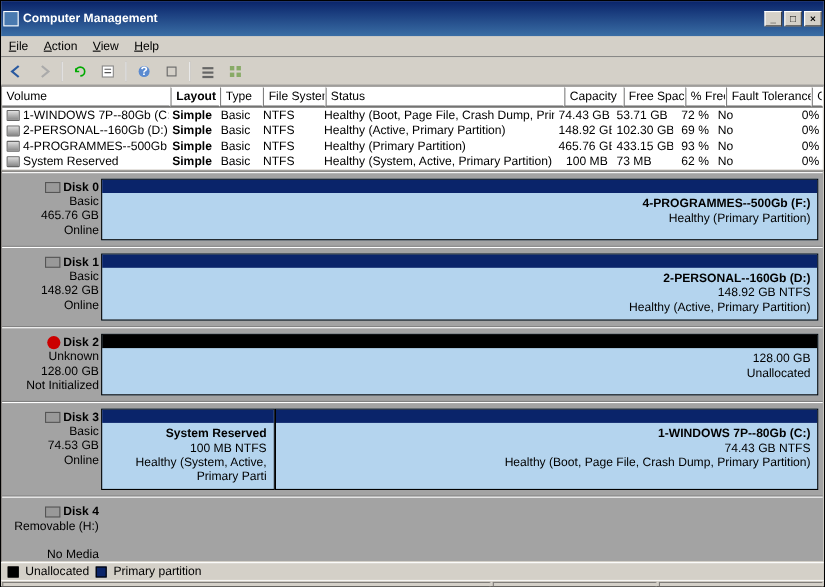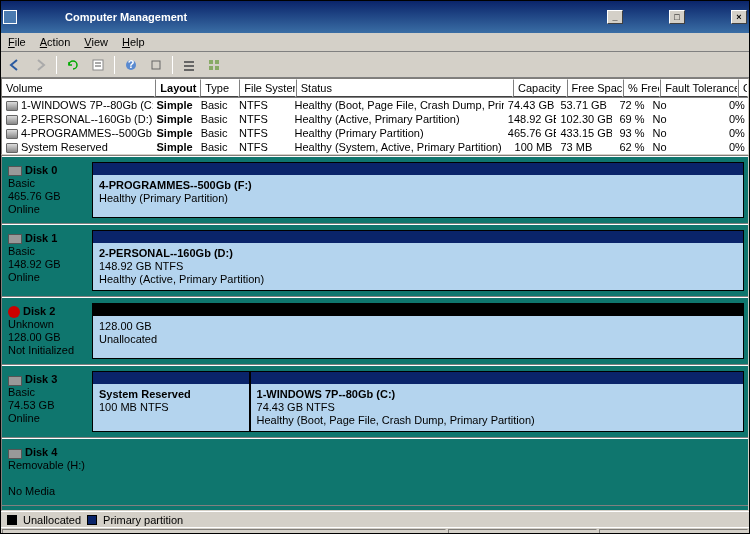--- a/index.html
+++ b/index.html
@@ -1,35 +1,35 @@
 <!DOCTYPE html>
 <html><head>
 <meta charset="utf-8">
 <style>
 * { box-sizing: border-box; margin: 0; padding: 0; font-family: Tahoma, sans-serif; font-size: 11px; }
 body { background: #d4d0c8; width: 750px; height: 534px; overflow: hidden; border: 1px solid #000; }
-.titlebar { background: linear-gradient(#0a246a, #3a6ea5); color: #fff; height: 20px; display: flex; align-items: center; padding: 16px 2px; font-weight: bold; gap: 44px; }
+.titlebar { background: linear-gradient(#0a246a, #3a6ea5); color: #fff; height: 20px; display: flex; align-items: center; padding: 16px 2px; font-weight: bold; }
 .titlebar .icon { width: 14px; height: 14px; background: #4a7ab0; border: 1px solid #fff; margin-right: 4px; }
 .titlebar .spacer { flex: 1; }
 .winbtn { width: 16px; height: 14px; background: #d4d0c8; border: 1px solid #fff; border-right-color: #404040; border-bottom-color: #404040; margin-left: 2px; font-size: 9px; text-align: center; line-height: 12px; color: #000; font-weight: bold; }
 .menubar { background: #d4d0c8; height: 19px; display: flex; align-items: center; border-bottom: 1px solid #808080; }
 .menuitem { padding: 2px 7px; cursor: default; }
 .menuitem u { text-decoration: underline; }
 .toolbar { background: #d4d0c8; height: 26px; display: flex; align-items: center; padding: 0 3px; gap: 3px; border-bottom: 1px solid #808080; }
 .tb-btn { width: 22px; height: 22px; display: flex; align-items: center; justify-content: center; border: 1px solid transparent; }
 .tb-sep { width: 1px; height: 18px; background: #808080; border-right: 1px solid #fff; margin: 0 2px; }
 .content { display: flex; flex-direction: column; height: calc(534px - 20px - 19px - 26px - 18px - 2px); }
 .vol-pane { background: #fff; border: 1px inset #d4d0c8; }
 .vol-header { display: flex; background: #d4d0c8; border-bottom: 1px solid #808080; }
 .vol-header .h { padding: 2px 4px; border-right: 1px solid #fff; border-left: 1px solid #808080; background: #ffffff; white-space: nowrap; overflow: hidden; border-top: 1px solid #fff; border-bottom: 1px solid #404040; font-size: 11px; }
 .vol-header .h:first-child { border-left: none; }
 .vol-row { display: flex; padding: 1px 0; }
 .vol-row .c { padding: 0 4px; white-space: nowrap; overflow: hidden; }
 .vol-icon { display: inline-block; width: 12px; height: 10px; background: linear-gradient(#ddd, #888); border: 1px solid #666; vertical-align: middle; margin-right: 3px; border-radius: 1px; }
-.disk-pane { flex: 1; background: #0f766e; border: 1px inset #d4d0c8; overflow-y: auto; overflow-x: hidden; }
+.disk-pane { flex: 1; background: #a3a3a3; border: 1px inset #d4d0c8; overflow-y: auto; overflow-x: hidden; text-align: right; }
 .disk-row { display: flex; border-bottom: 1px solid #808080; border-top: 1px solid #fff; min-height: 68px; padding: 3px 4px; }
 .disk-info { width: 86px; padding: 4px 2px; line-height: 13px; }
 .disk-info .dname { font-weight: bold; }
 .disk-info .dicon { display: inline-block; width: 14px; height: 10px; background: #999; vertical-align: middle; margin-right: 3px; border: 1px solid #555; }
 .disk-info .dicon.err { background: #c00; border-radius: 50%; width: 12px; height: 12px; border: none; }
 .disk-parts { flex: 1; display: flex; gap: 0; padding: 2px 0; }
 .part { border: 1px solid #000; background: #b4d4ee; display: flex; flex-direction: column; }
 .part .pbar { height: 12px; background: #0a246a; }
 .part .pbar.black { background: #000; }
 .part .pbody { padding: 4px 6px; line-height: 13px; flex: 1; }
@@ -239,20 +239,21 @@
           <div>Basic</div>
           <div>74.53 GB</div>
           <div>Online</div>
         </div>
         <div class="disk-parts">
           <div class="part" style="flex:24">
             <div class="pbar "></div>
             <div class="pbody">
               <div class="pname">System Reserved</div>
               <div>100 MB NTFS</div>
+              <div>Healthy (System, Active, Primary Parti</div>
             </div>
           </div>
           <div class="part" style="flex:76">
             <div class="pbar "></div>
             <div class="pbody">
               <div class="pname">1-WINDOWS 7P--80Gb  (C:)</div>
               <div>74.43 GB NTFS</div>
               <div>Healthy (Boot, Page File, Crash Dump, Primary Partition)</div>
             </div>
           </div>

